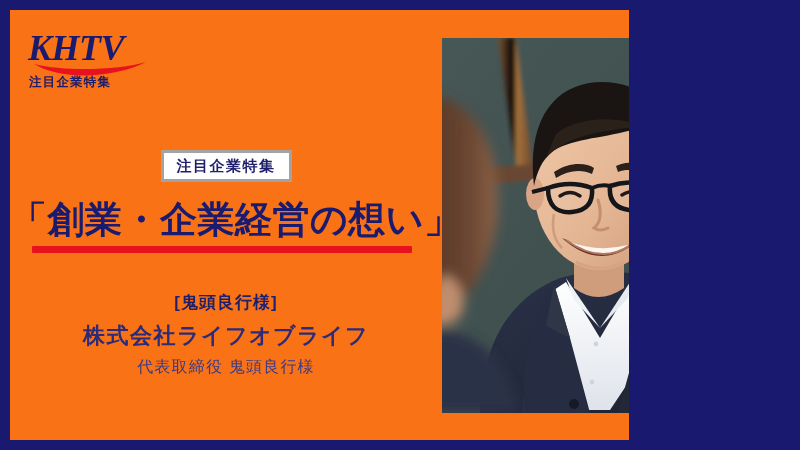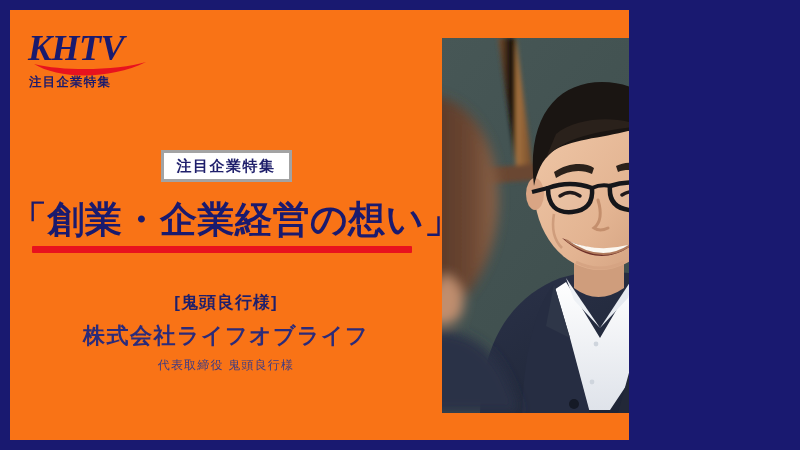--- a/index.html
+++ b/index.html
@@ -136,21 +136,21 @@
     margin-top: 14px;
     font-size: 22px;
     font-weight: bold;
     color: #2b2b7a;
     letter-spacing: 1.5px;
     line-height: 1;
   }
 
   #person {
     margin-top: 12px;
-    font-size: 12px;
+    font-size: 16px;
     color: #3a3a86;
     letter-spacing: 1.2px;
     line-height: 1;
   }
 
   
   #photo {
     position: absolute;
     left: 432px;
     top: 28px;

